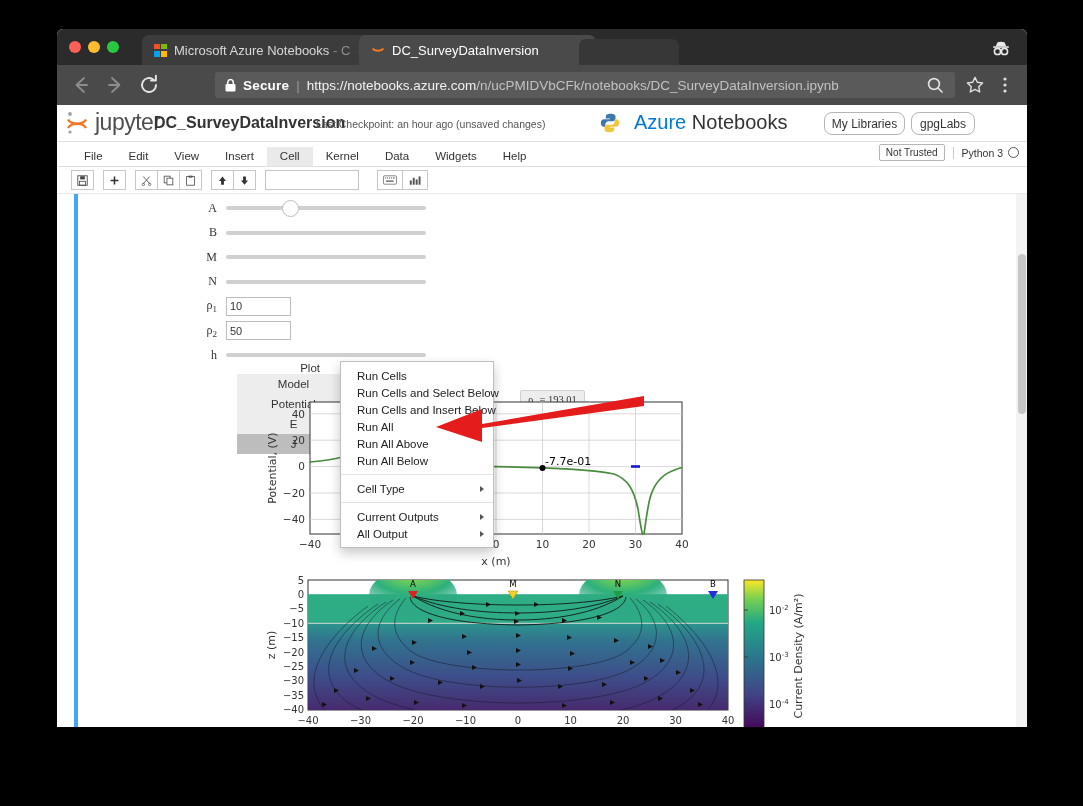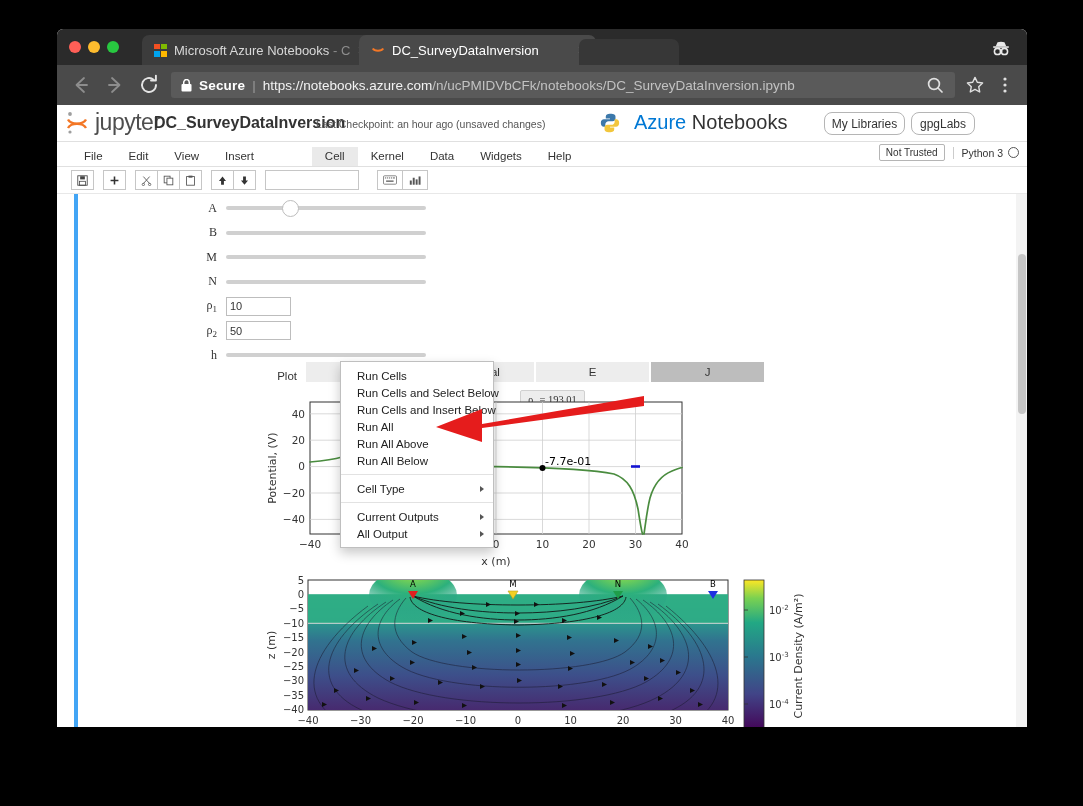--- a/index.html
+++ b/index.html
@@ -57,21 +57,21 @@
 
   
   .urlbar {
     position: relative; height: 40px; background: #4a4a4a;
     display: flex; align-items: center; padding: 0 12px; gap: 10px;
   }
   .navbtn { width: 24px; height: 24px; flex: none; }
   .omnibox {
     flex: 1; height: 26px; background: #5a5a5a; border-radius: 3px;
     display: flex; align-items: center; gap: 7px; padding: 0 10px;
-    font-size: 13.5px; color: #e8e8e8; overflow: hidden; white-space: nowrap;
+    font-size: 13.5px; color: #e8e8e8; overflow: hidden; white-space: nowrap; margin-left: 44px;
   }
   .omnibox .secure { color: #fff; font-weight: bold; letter-spacing: .2px; }
   .omnibox .sep { color: #9a9a9a; }
   .omnibox .u-strong { color: #f2f2f2; }
   .omnibox .u-dim { color: #c2c2c2; }
   .omnibox .spacer { flex: 1; }
   .icon-btn { width: 20px; height: 20px; flex: none; }
 
   
   .page { position: relative; background: #fff; height: 622px; overflow: hidden; }
@@ -96,21 +96,21 @@
   .hbtn.lib { left: 767px; width: 79px; }
   .hbtn.labs { left: 854px; width: 62px; }
 
   .menubar {
     position: relative; height: 24px; border-bottom: 1px solid #e0e0e0;
     background: #fff; padding-left: 14px; display: flex; align-items: flex-end;
   }
   .menu-item {
     font-size: 11.5px; color: #333; padding: 4px 13px; line-height: 1;
   }
-  .menu-item.open { background: #eaeaea; margin-left: 45px; }
+  .menu-item.open { background: #eaeaea; }
   .mb-right { position: absolute; right: 8px; top: 2px; display: flex; align-items: center; gap: 8px; margin-left: 20px; }
   .nottrusted {
     border: 1px solid #b5b5b5; border-radius: 2px; background: #fff;
     font-size: 10px; color: #333; padding: 2px 6px;
   }
   .kernelname { font-size: 10.5px; color: #333; border-left: 1px solid #ccc; padding-left: 8px; display: flex; align-items: center; gap: 5px; }
   .kcircle { width: 9px; height: 9px; border: 1.4px solid #555; border-radius: 50%; }
 
   .toolbar {
     position: relative; height: 26px; border-bottom: 1px solid #e8e8e8;
@@ -140,21 +140,21 @@
   .wlabel { width: 52px; text-align: right; font-size: 12px; color: #333; font-family: "Liberation Serif", serif; }
   .wlabel .sub { font-size: 9px; vertical-align: sub; }
   .wslider { margin-left: 9px; width: 200px; height: 4px; background: #d0d0d0; border-radius: 2px; position: relative; }
   .whandle { position: absolute; top: -6px; width: 15px; height: 15px; border-radius: 50%; background: #fff; border: 1px solid #bdbdbd; }
   .wtext {
     margin-left: 9px; width: 60px; height: 17px; border: 1px solid #bdbdbd;
     font-size: 11px; color: #333; display: flex; align-items: center; padding-left: 3px; background: #fff;
   }
 
   
-  .plot-tabs { position: absolute; left: 180px; top: 168px; display: flex; align-items: flex-end; }
+  .plot-tabs { position: absolute; left: 180px; top: 168px; display: flex; align-items: center; flex-direction: column; }
   .plot-tabs .pt-label { width: 60px; text-align: right; font-size: 11.5px; color: #333; padding-right: 9px; }
   .pt-btn {
     height: 20px; font-size: 11.5px; color: #333; background: #ededed;
     display: flex; align-items: center; justify-content: center; margin-right: 2px;
   }
   .pt-btn.sel { background: #bdbdbd; }
 
   
   .fig-potential { position: absolute; left: 205px; top: 200px; }
   .fig-current { position: absolute; left: 205px; top: 378px; }

